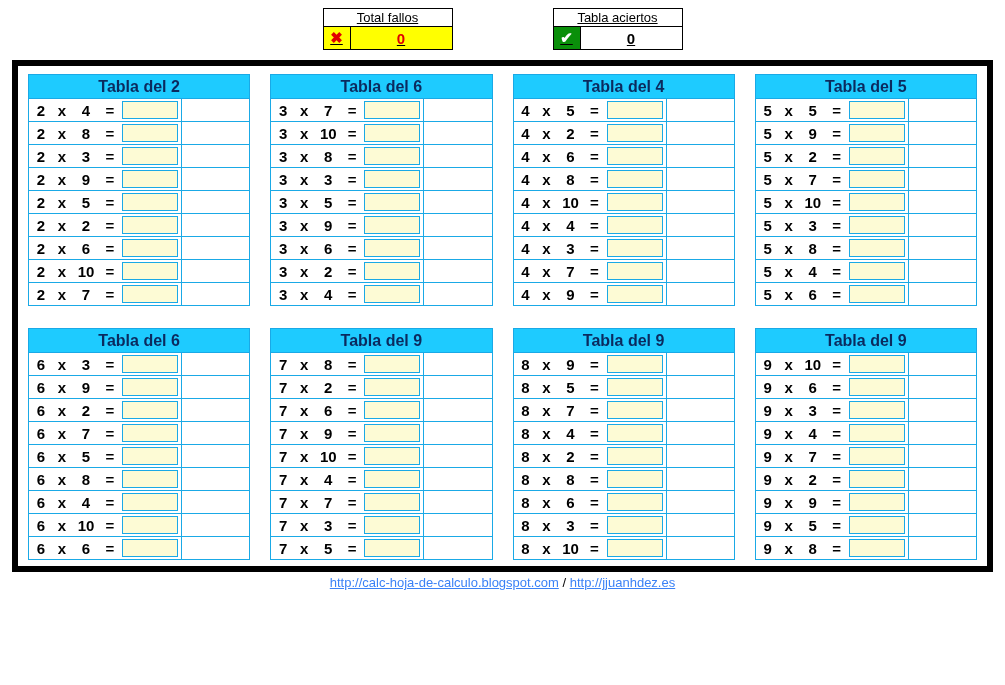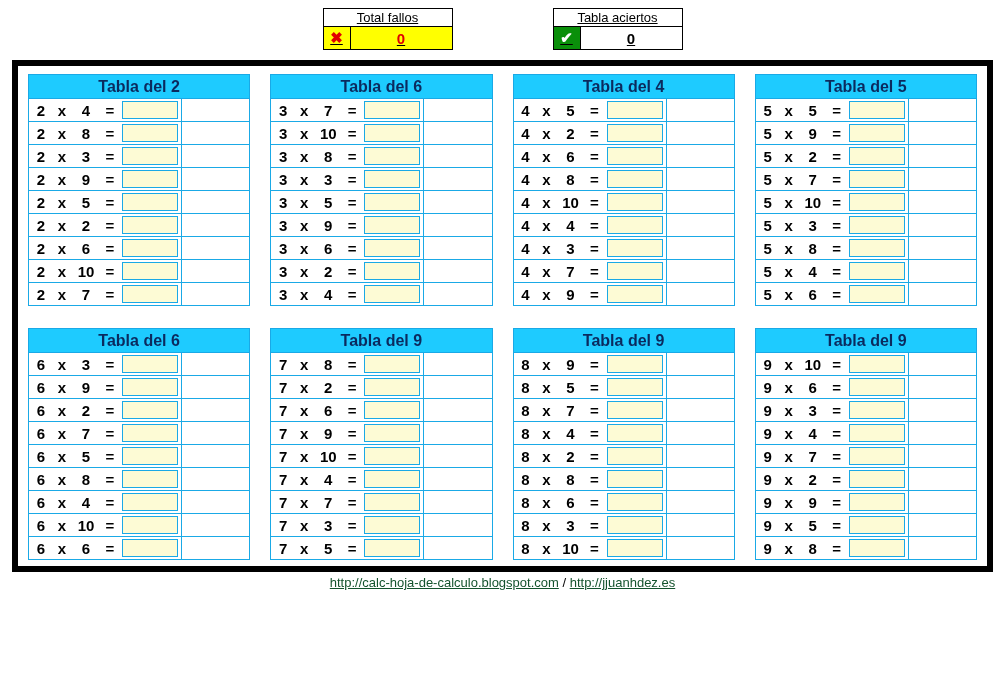--- a/index.html
+++ b/index.html
@@ -102,21 +102,21 @@
   }
   .row .mark{
     height:100%;
     border-left:1px solid #1aa9e6;
   }
   .footer{
     text-align:center;
     margin-top:3px;
     font-size:13px;
   }
-  .footer a{color:#14532d;}
+  .footer a{color:#3b82f6;}
 </style>
 </head>
 <body>
 
 <div class="scorebar">
   <div class="scorebox fail">
     <div class="score-title">Total fallos</div>
     <div class="score-row">
       <div class="score-icon">✖</div>
       <div class="score-val">0</div>

